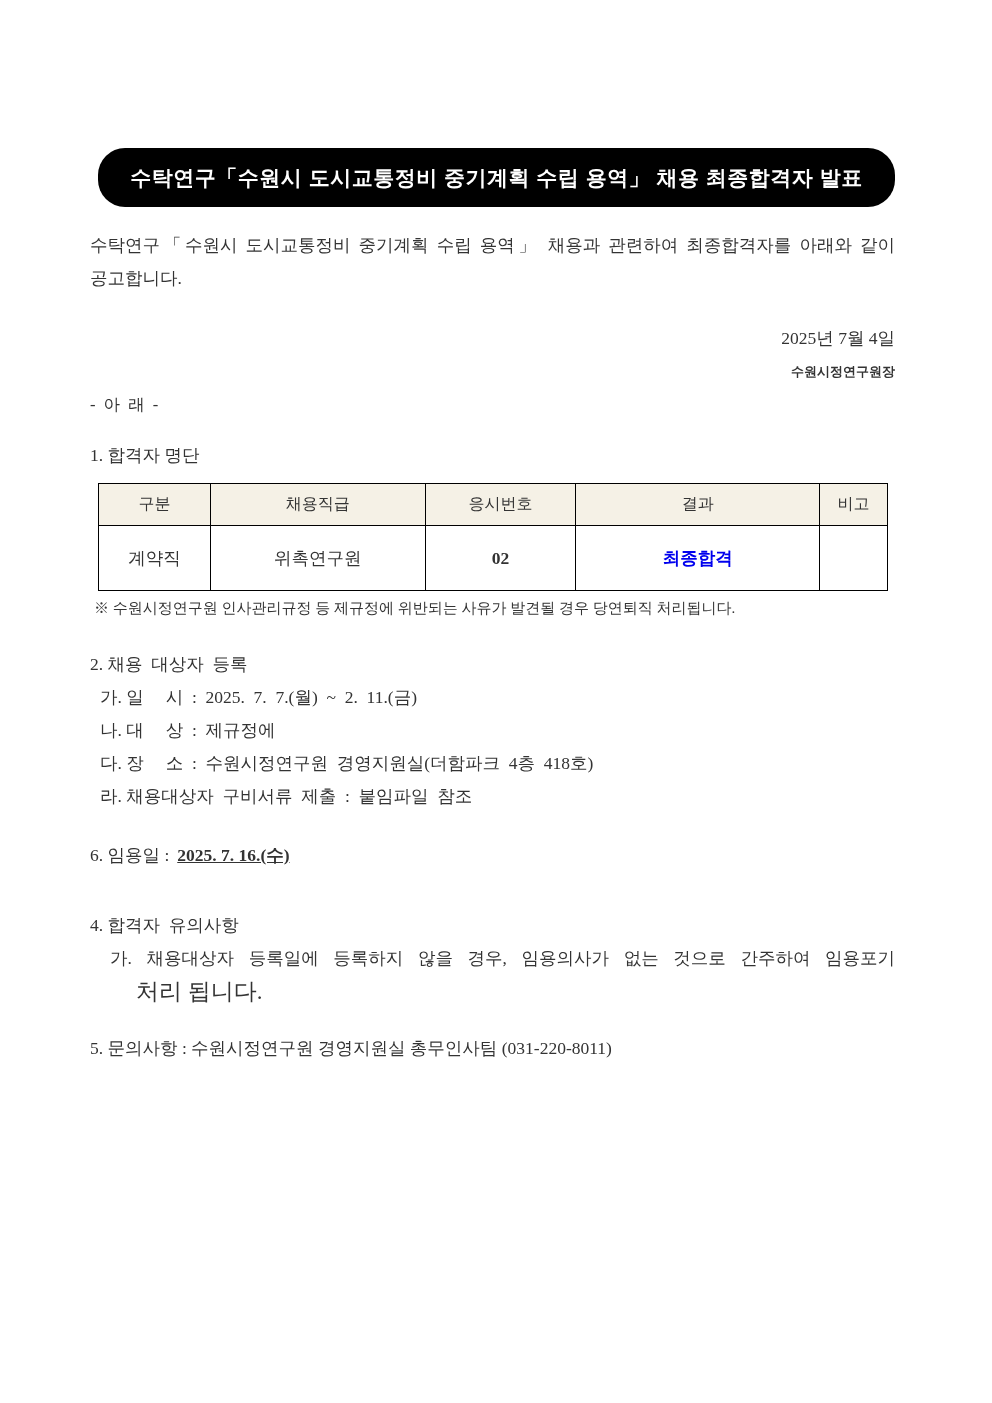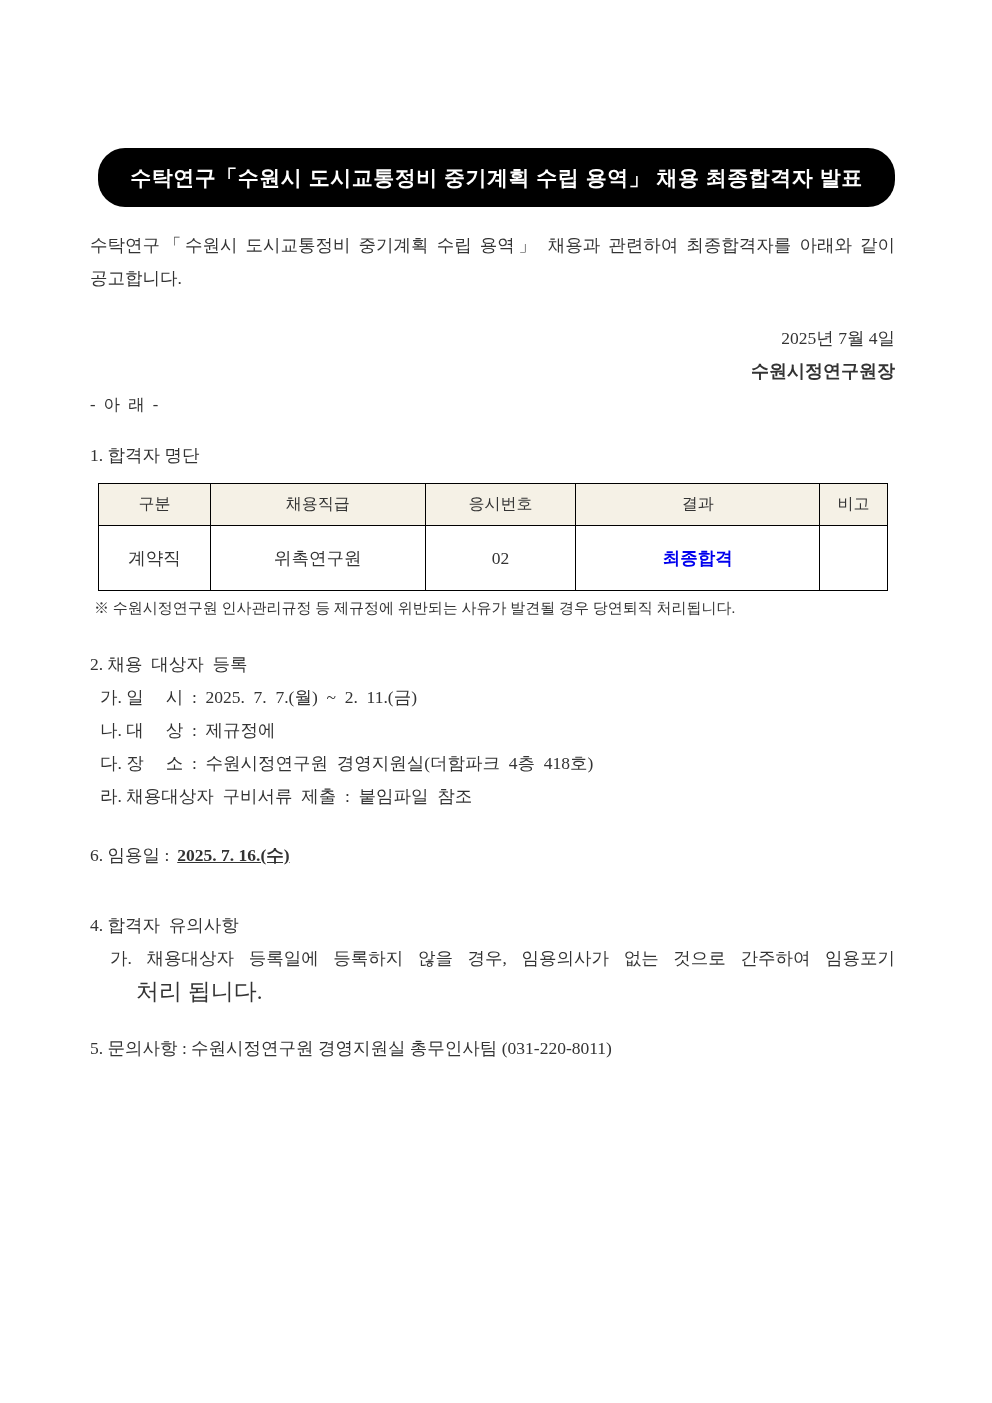--- a/index.html
+++ b/index.html
@@ -51,21 +51,21 @@
     font-size: 17.5px;
     line-height: 33px;
     text-align: justify;
     text-align-last: justify;
   }
   .intro .l2 { font-size: 17.5px; line-height: 33px; }
 
   
   .dateline { margin-top: 27px; text-align: right; }
   .dateline .date { font-size: 17.5px; line-height: 33px; }
-  .dateline .signer { font-size: 18px; line-height: 33px; font-weight: bold; }
+  .dateline .signer { font-size: 13px; line-height: 33px; font-weight: bold; }
 
   
   .divider {
     text-align: left;
     font-size: 16.5px;
     line-height: 33px;
     letter-spacing: 2px;
   }
 
   
@@ -89,21 +89,21 @@
     height: 42px;
     font-size: 16px;
     font-weight: normal;
   }
   table.results td { height: 65px; font-size: 17.5px; }
   .col-1 { width: 14.2%; }
   .col-2 { width: 27.2%; }
   .col-3 { width: 19.1%; }
   .col-4 { width: 30.9%; }
   .col-5 { width: 8.6%; }
-  td.bold { font-weight: normal; }
+  td.bold { font-weight: bold; }
   td.result { color: var(--result-text); font-weight: bold; font-size: 18.5px; }
 
   .footnote {
     margin-top: 5px;
     margin-left: 4px;
     font-size: 15px;
     line-height: 24px;
   }
 
   .s2 { margin-top: 28px; }

